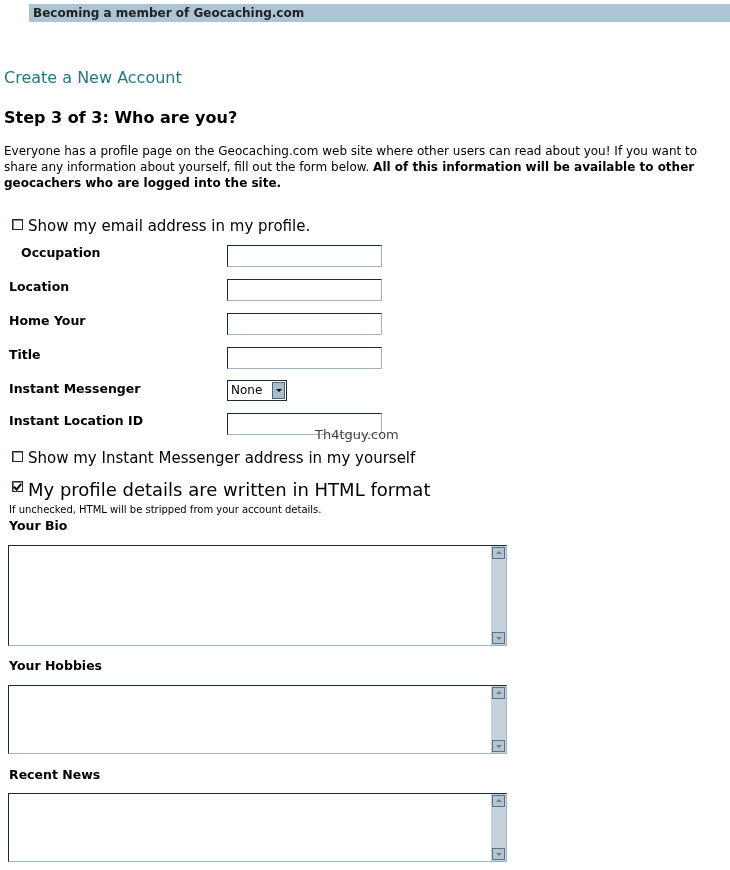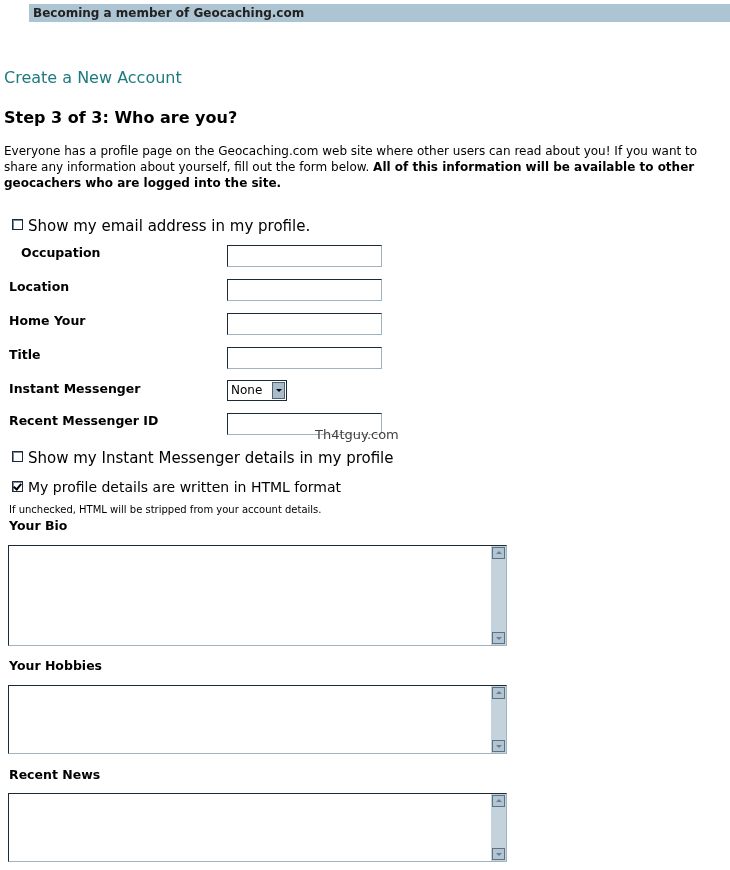--- a/index.html
+++ b/index.html
@@ -21,21 +21,21 @@
   .tin { position: absolute; left: 227px; width: 155px; height: 22px; box-sizing: border-box;
          border: 1px solid #1b2a38; border-right-color: #9fb3c1; border-bottom-color: #9fb3c1;
          background: #fff; }
   .sel { position: absolute; left: 227px; top: 380px; width: 60px; height: 21px; box-sizing: border-box;
          border: 1px solid #1b2a38; background: #fff; font-size: 12px; line-height: 19px; padding-left: 3px; }
   .sel .arr { position: absolute; right: 1px; top: 1px; width: 13px; height: 17px; background: #a9bcca;
          border: 1px solid #4e6272; box-sizing: border-box; }
   .sel .arr::after { content: ""; position: absolute; left: 3px; top: 6px; border-left: 3px solid transparent;
          border-right: 3px solid transparent; border-top: 3px solid #000; }
   .small { position: absolute; left: 9px; top: 504px; font-size: 10px; }
-  .plain { position: absolute; font-size: 14px; }
+  .plain { position: absolute; font-size: 18px; }
   .ta { position: absolute; left: 8px; width: 499px; box-sizing: border-box; border: 1px solid #1b2a38;
         border-right-color: #9fb3c1; border-bottom-color: #9fb3c1; background: #fff; }
   .sb { position: absolute; right: 0; top: 0; bottom: 0; width: 15px; background: #c4d2dc; border-left: 1px solid #fff; }
   .sb .up, .sb .dn { position: absolute; left: 1px; width: 13px; height: 12px; background: #b3c5d2;
         border: 1px solid #5d7180; box-sizing: border-box; }
   .sb .up { top: 1px; } .sb .dn { bottom: 1px; }
   .sb .up::after { content: ""; position: absolute; left: 3px; top: 3px; border-left: 3px solid transparent;
         border-right: 3px solid transparent; border-bottom: 3px solid #6a7f8e; }
   .sb .dn::after { content: ""; position: absolute; left: 3px; top: 4px; border-left: 3px solid transparent;
         border-right: 3px solid transparent; border-top: 3px solid #6a7f8e; }
@@ -65,27 +65,27 @@
 
 <div class="lbl" style="top:347px;">Title</div>
 <input class="tin" style="top: 347px;" value="">
 
 <div class="lbl" style="top:381px;">Instant Messenger</div>
 <div class="sel">
   <span>None</span>
   <span class="arr"></span>
 </div>
 
-<div class="lbl" style="top:413px;">Recent Messenger ID</div>
+<div class="lbl" style="top:413px;">Instant Location ID</div>
 <input class="tin" style="top: 413px;" value="">
 
 <div class="wm">Th4tguy.com</div>
 
 <div class="cb" style="left:12px; top:451px;"></div>
-<div class="cblabel" style="left:28px; top:449px;">Show my Instant Messenger details in my profile</div>
+<div class="cblabel" style="left:28px; top:449px;">Show my Instant Messenger address in my yourself</div>
 
 <div class="cb checked" style="left:12px; top:481px;"></div>
 <div class="plain" style="left:28px; top:479px;">My profile details are written in HTML format</div>
 <div class="small">If unchecked, HTML will be stripped from your account details.</div>
 
 <div class="lbl" style="top:518px;">Your Bio</div>
 <div class="ta" style="top:545px; height:101px;">
   <div class="sb">
     <div class="up"></div>
     <div class="dn"></div>

